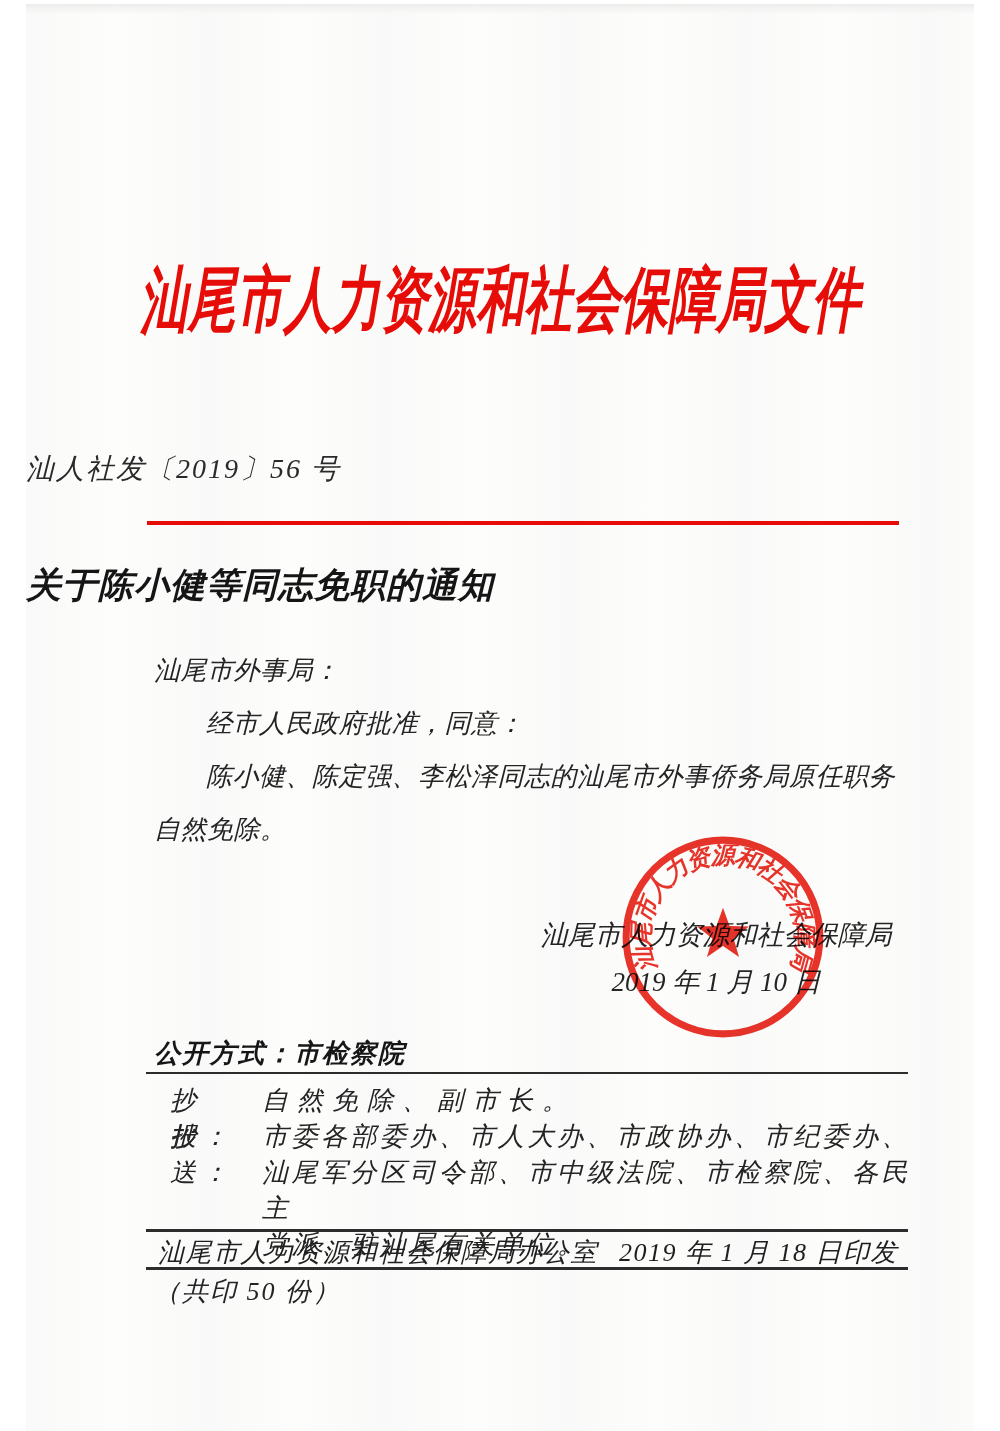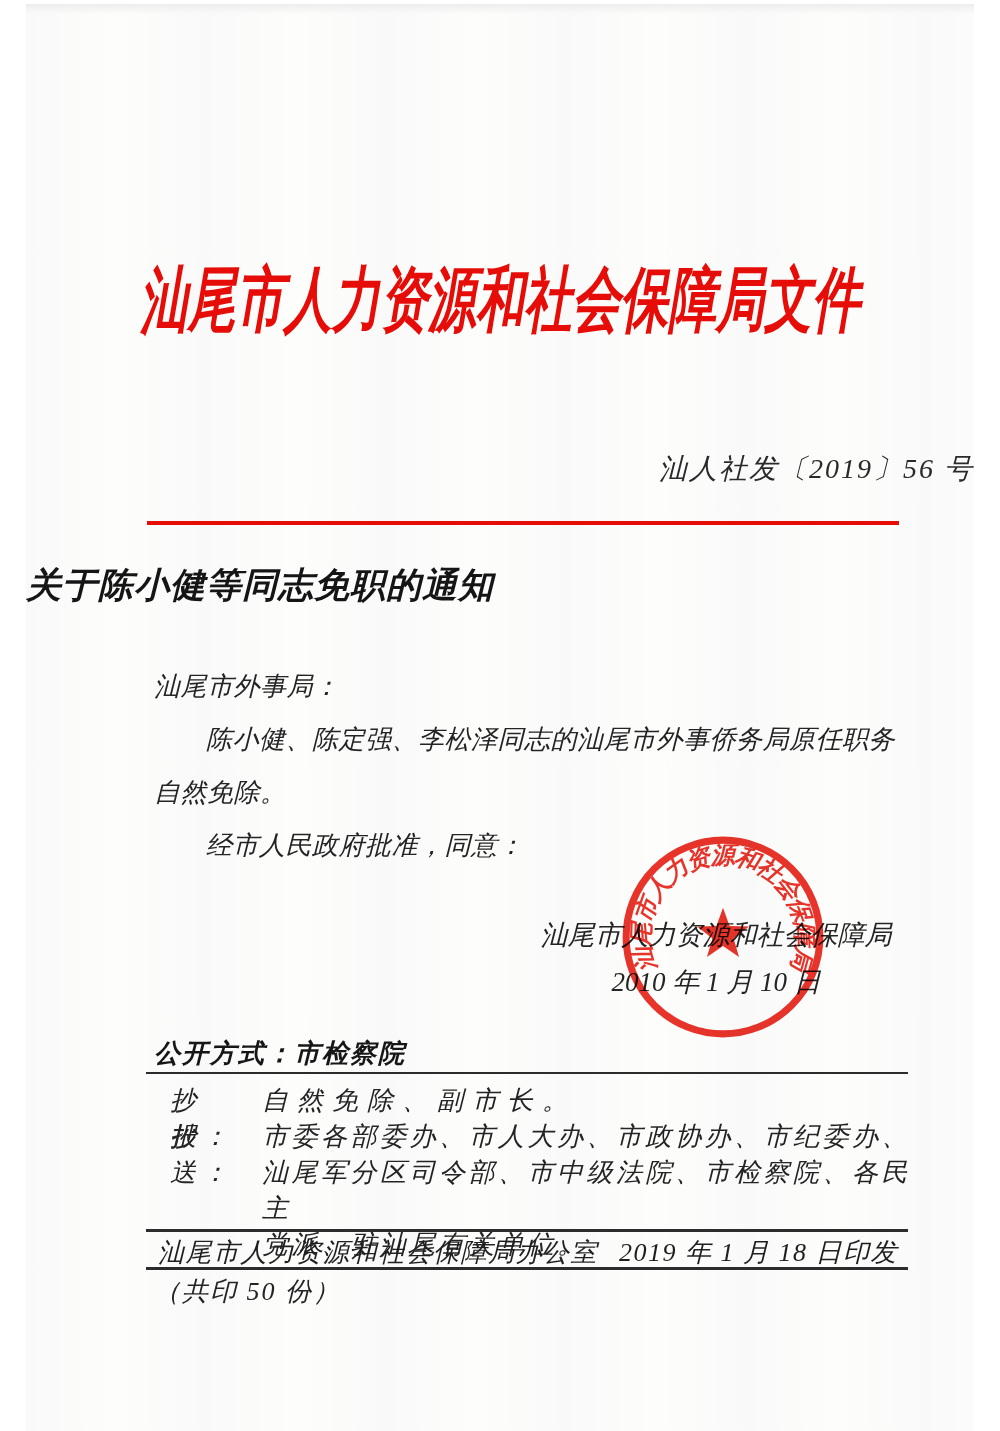--- a/index.html
+++ b/index.html
@@ -36,21 +36,21 @@
     line-height: 52px;
     transform: scaleY(1.48);
     transform-origin: top center;
     white-space: nowrap;
   }
   .doc-number {
     position: absolute;
     top: 446px;
     left: 0;
     width: 100%;
-    text-align: right;
+    text-align: left;
     font-size: 28px;
     letter-spacing: 2px;
     color: #2a2a2a;
   }
   .red-rule {
     position: absolute;
     top: 517px;
     left: 121px;
     width: 752px;
     height: 4px;
@@ -64,21 +64,21 @@
     left: 0;
     width: 100%;
     text-align: left;
     font-size: 35px;
     font-weight: bold;
     letter-spacing: 1px;
     color: #151515;
   }
   .body-block {
     position: absolute;
-    top: 656px;
+    top: 640px;
     left: 128px;
     width: 746px;
     font-size: 26px;
     line-height: 53px;
     letter-spacing: 0.5px;
     color: #242424;
   }
   .body-block p { margin: 0; }
   .para-indent { text-indent: 2em; }
   .pre-wrap { white-space: pre-line; }
@@ -183,28 +183,28 @@
   <div class="org-title">汕尾市人力资源和社会保障局文件</div>
 
   <div class="doc-number">汕人社发〔2019〕56 号</div>
 
   <div class="red-rule"></div>
 
   <div class="doc-title">关于陈小健等同志免职的通知</div>
 
   <div class="body-block">
     <p>汕尾市外事局：</p>
+    <p class="para-indent">经市人民政府批准，同意：</p>
     <p class="para-indent pre-wrap">陈小健、陈定强、李松泽同志的汕尾市外事侨务局原任职务
 自然免除。</p>
-    <p class="para-indent">经市人民政府批准，同意：</p>
   </div>
 
   <div class="signature">
     <div>汕尾市人力资源和社会保障局</div>
-    <div>2010 年 1 月 10 日</div>
+    <div>2019 年 1 月 10 日</div>
   </div>
 
   <svg class="stamp" viewBox="0 0 220 220" xmlns="http://www.w3.org/2000/svg">
     <circle cx="110" cy="110" r="96" fill="none" stroke="#e8170c" stroke-width="7"></circle>
     <defs>
       <path id="sealArc" d="M 43.8 140.9 A 73 73 0 1 1 176.2 140.9" fill="none"></path>
     </defs>
     <text font-size="24" font-weight="bold" fill="#e8170c" letter-spacing="0">
       <textPath href="#sealArc" startOffset="0" textLength="292" lengthAdjust="spacing">汕尾市人力资源和社会保障局</textPath>
     </text>

